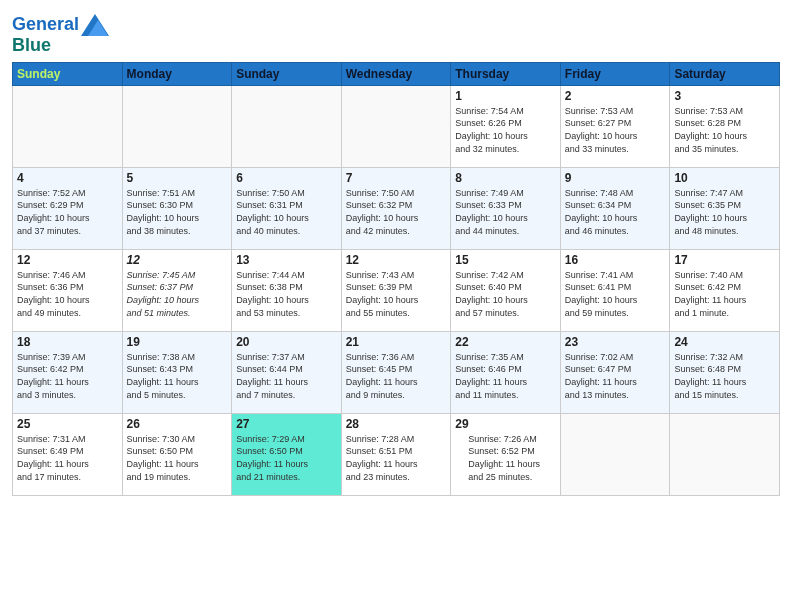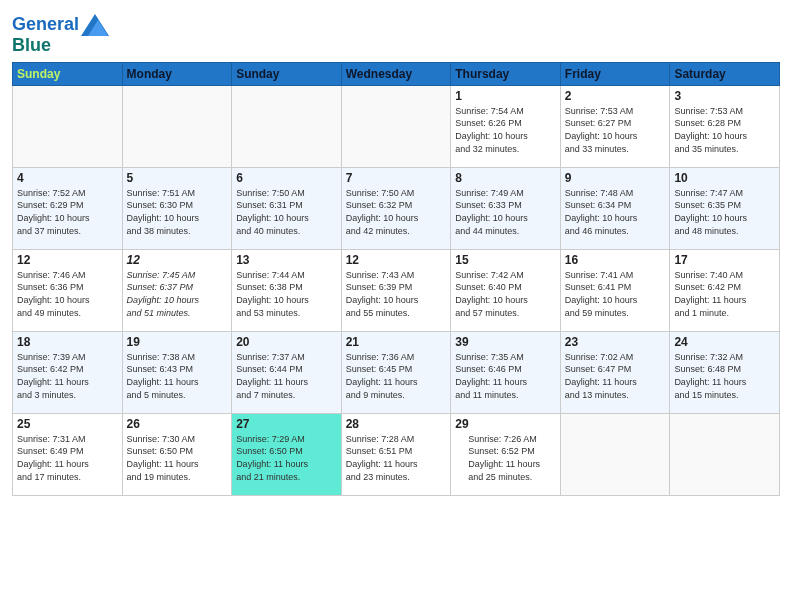--- a/index.html
+++ b/index.html
@@ -287,21 +287,21 @@
 and 7 minutes.</div>
           </td>
           <td style="background-color: rgb(240, 246, 253);">
             <span class="day-num">21</span>
             <div class="day-info" style="white-space: pre-line;">Sunrise: 7:36 AM
 Sunset: 6:45 PM
 Daylight: 11 hours
 and 9 minutes.</div>
           </td>
           <td style="background-color: rgb(240, 246, 253);">
-            <span class="day-num">39</span>
+            <span class="day-num">22</span>
             <div class="day-info" style="white-space: pre-line;">Sunrise: 7:35 AM
 Sunset: 6:46 PM
 Daylight: 11 hours
 and 11 minutes.</div>
           </td>
           <td style="background-color: rgb(240, 246, 253);">
             <span class="day-num">23</span>
             <div class="day-info" style="white-space: pre-line;">Sunrise: 7:02 AM
 Sunset: 6:47 PM
 Daylight: 11 hours

